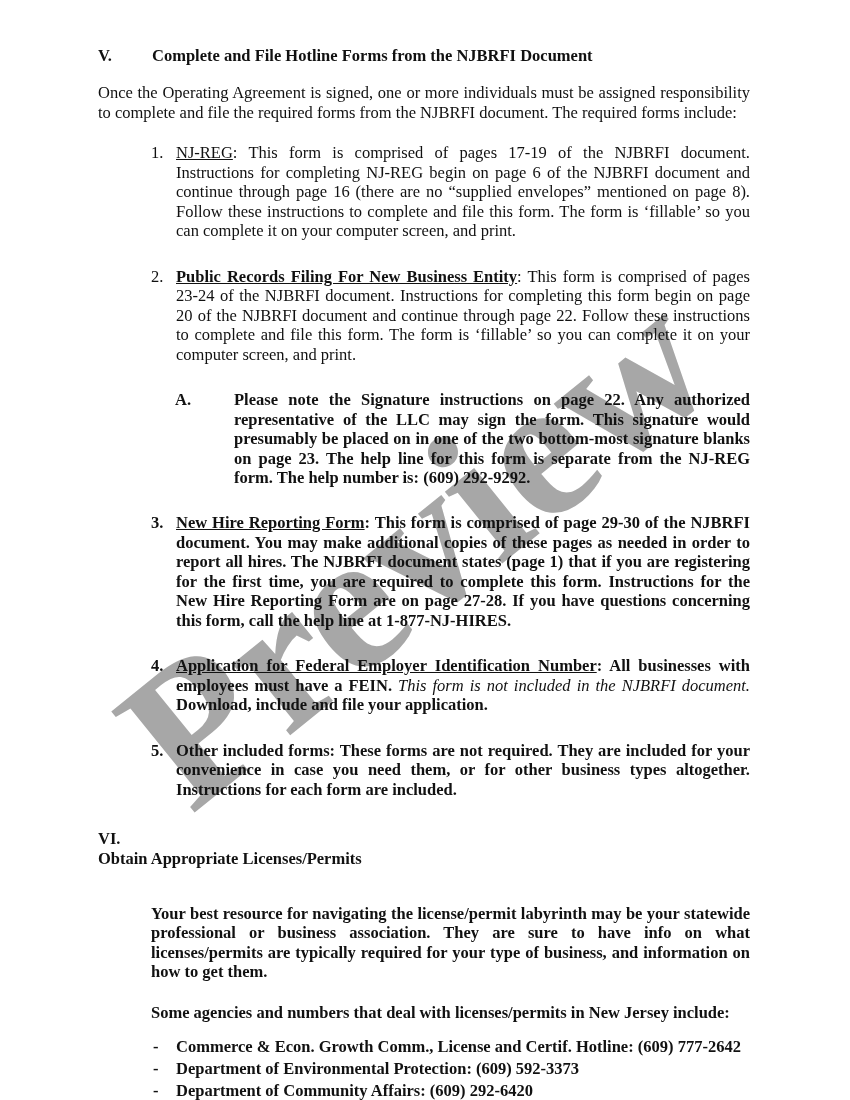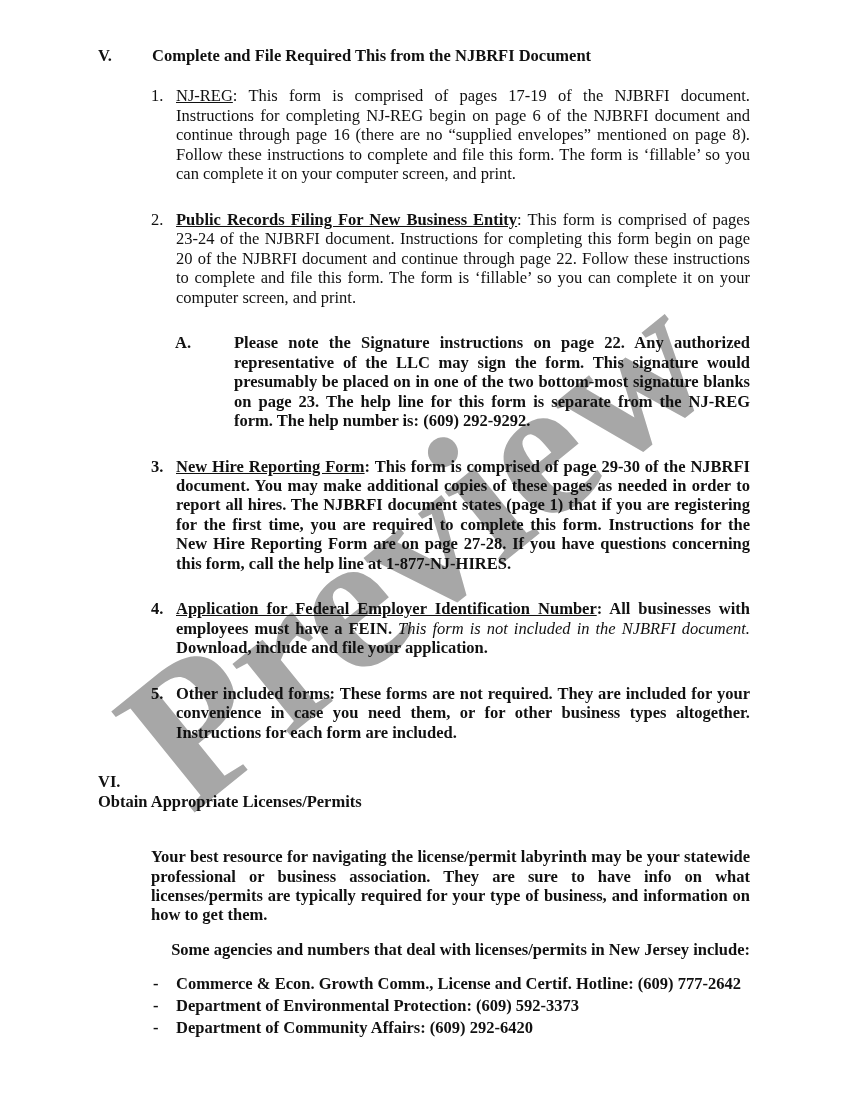--- a/index.html
+++ b/index.html
@@ -38,21 +38,21 @@
   .num-marker{width:25px;flex:none;}
   .num-body{flex:1;text-align:justify;}
   .sub-item{display:flex;margin-left:77px;margin-top:26px;font-weight:700;}
   .sub-marker{width:27px;flex:none;}
   .sub-body{flex:1;text-align:justify;margin-left:32px;}
   .bold{font-weight:700;}
   .u{text-decoration:underline;margin-top:12px;}
   .bi{font-weight:400;font-style:italic;}
   .vi-heading{margin-top:30px;flex-direction:column;}
   .vi-para{font-weight:700;text-align:justify;margin-left:53px;margin-top:36px;}
-  .vi-para2{font-weight:700;margin-left:53px;margin-top:15px;text-align:right;}
+  .vi-para2{font-weight:700;margin-left:53px;margin-top:21px;}
   .dash-list{margin-top:15px;}
   .dash-item{display:flex;margin-left:55px;font-weight:700;margin-top:2.5px;}
   .dash-marker{width:23px;flex:none;}
   .dash-body{flex:1;}
   .logo{
     position:absolute;
     top:1024px;right:20px;
     z-index:1;
     text-align:center;
     line-height:1;
@@ -81,23 +81,24 @@
 <body>
 
 <div class="page">
 
   <div class="watermark">Preview</div>
 
   <div class="content">
 
     <div class="heading-row">
       <span class="heading-label">V.</span>
-      <span class="heading-title">Complete and File Required This from the NJBRFI Document</span>
+      <span class="heading-title">Complete and File Hotline Forms from the NJBRFI Document</span>
     </div>
 
+    <div class="intro">Once the Operating Agreement is signed, one or more individuals must be assigned responsibility to complete and file the required forms from the NJBRFI document.  The required forms include:</div>
 
     <div class="num-item">
       <span class="num-marker">1.</span>
       <div class="num-body"><span class="u">NJ-REG</span><span>: This form is comprised of pages 17-19 of the NJBRFI document.  Instructions for completing NJ-REG begin on page 6 of the NJBRFI document and continue through page 16 (there are no “supplied envelopes” mentioned on page 8).  Follow these instructions to complete and file this form.  The form is ‘fillable’ so you can complete it on your computer screen, and print.</span></div>
     </div>
 
     <div class="num-item gap">
       <span class="num-marker">2.</span>
       <div class="num-body"><span class="bold u">Public Records Filing For New Business Entity</span><span class="bold"></span><span>:  This form is comprised of pages 23-24 of the NJBRFI document.  Instructions for completing this form begin on page 20 of the NJBRFI document and continue through page 22.  Follow these instructions to complete and file this form.  The form is ‘fillable’ so you can complete it on your computer screen, and print.</span></div>
     </div>

